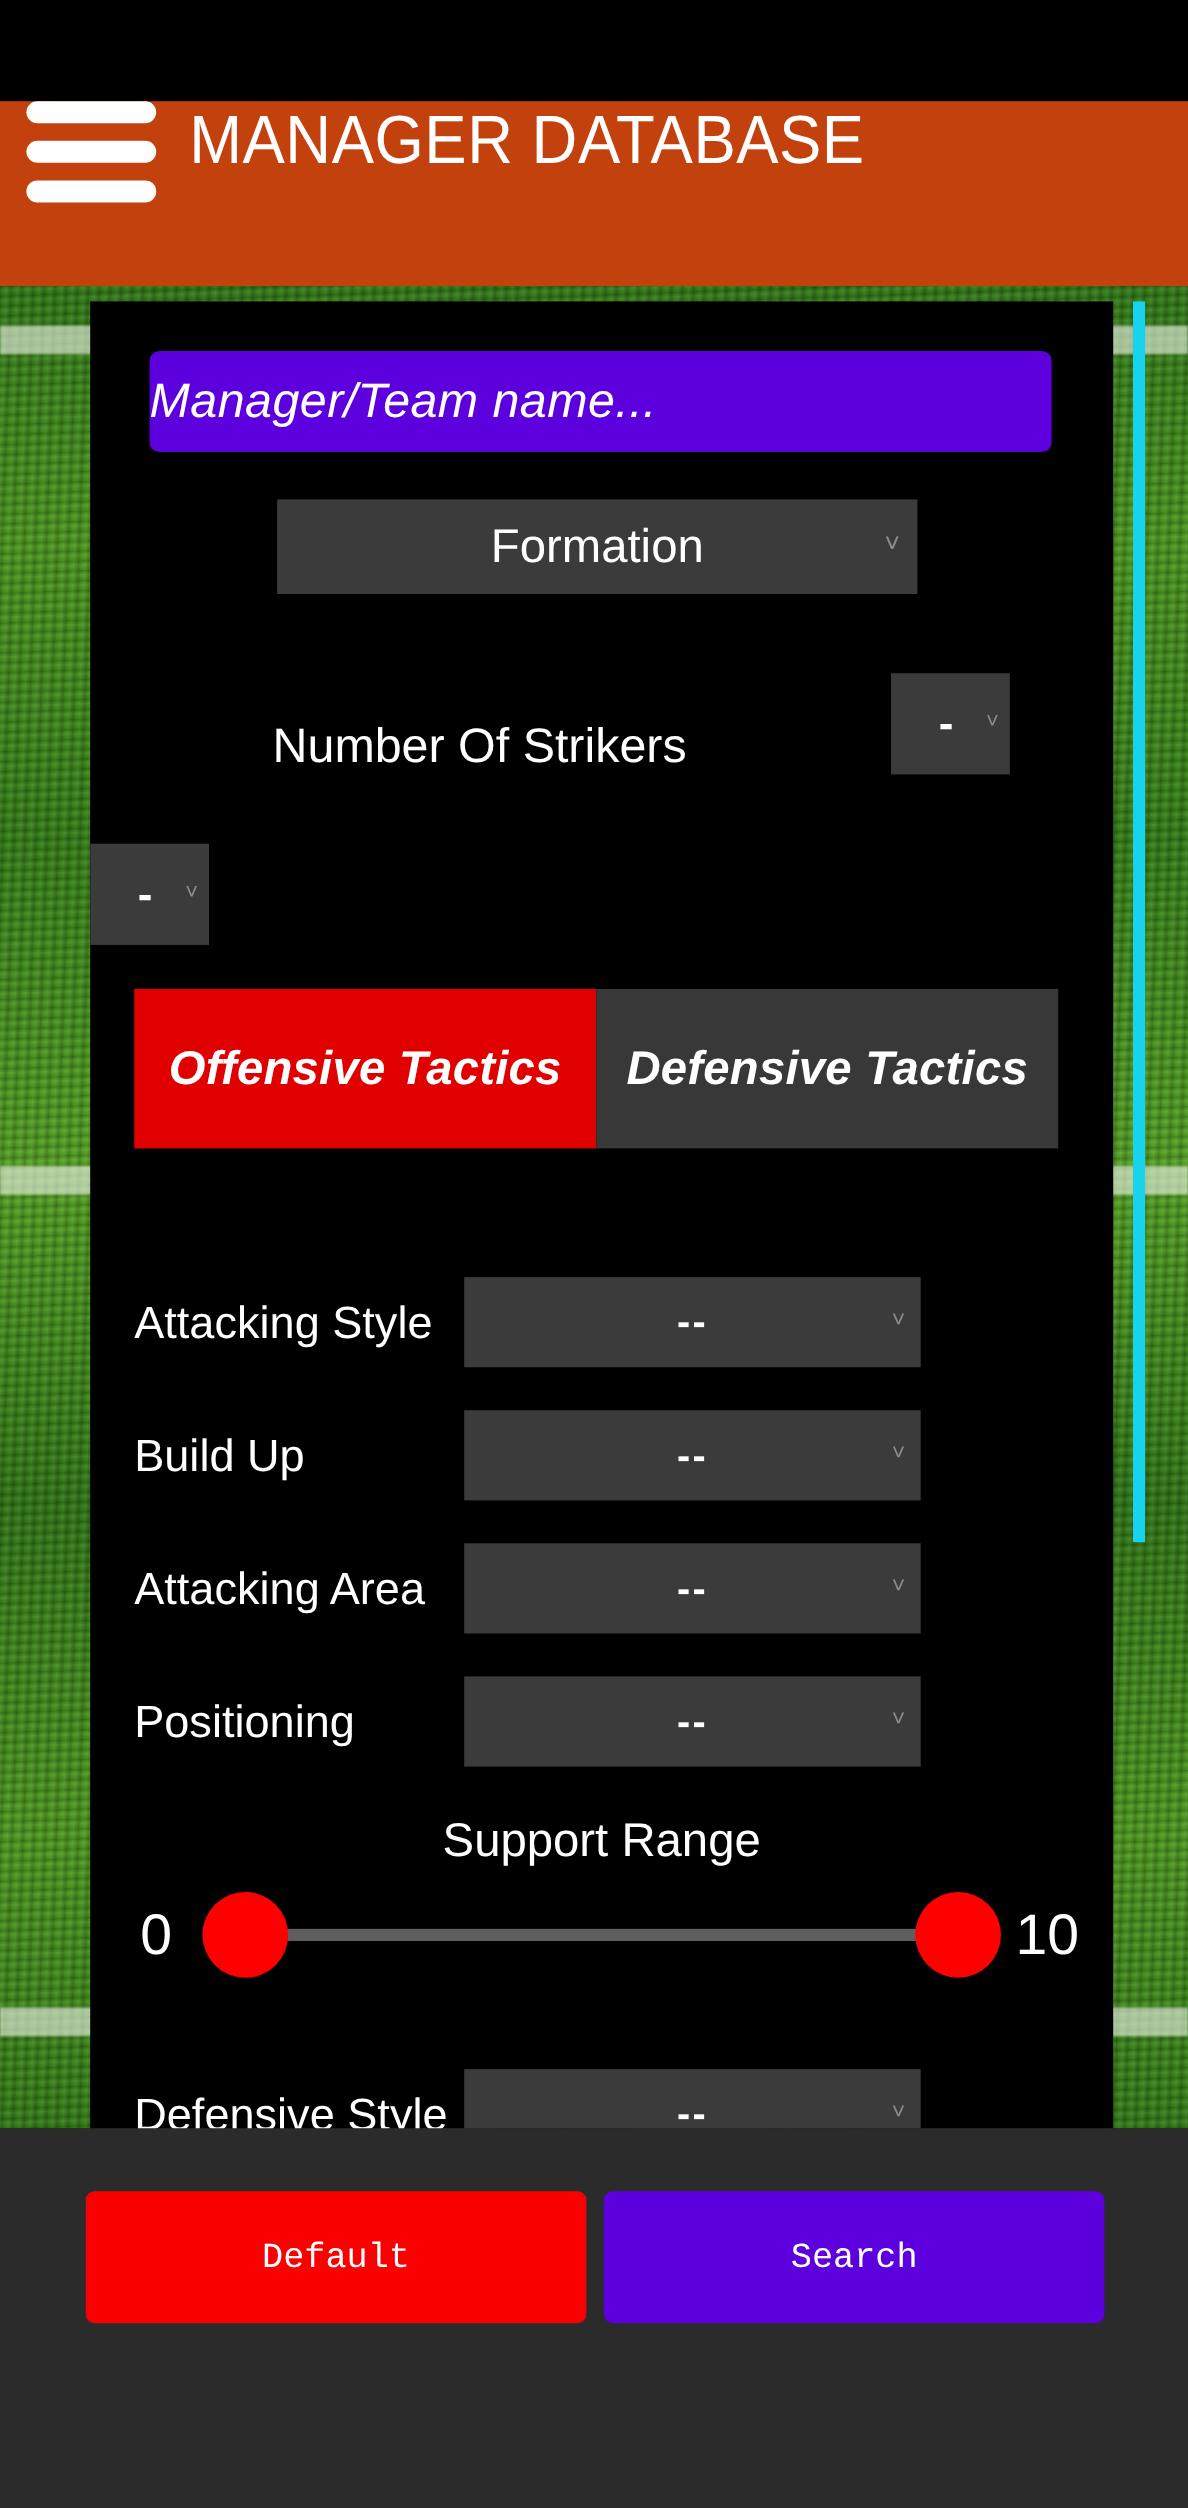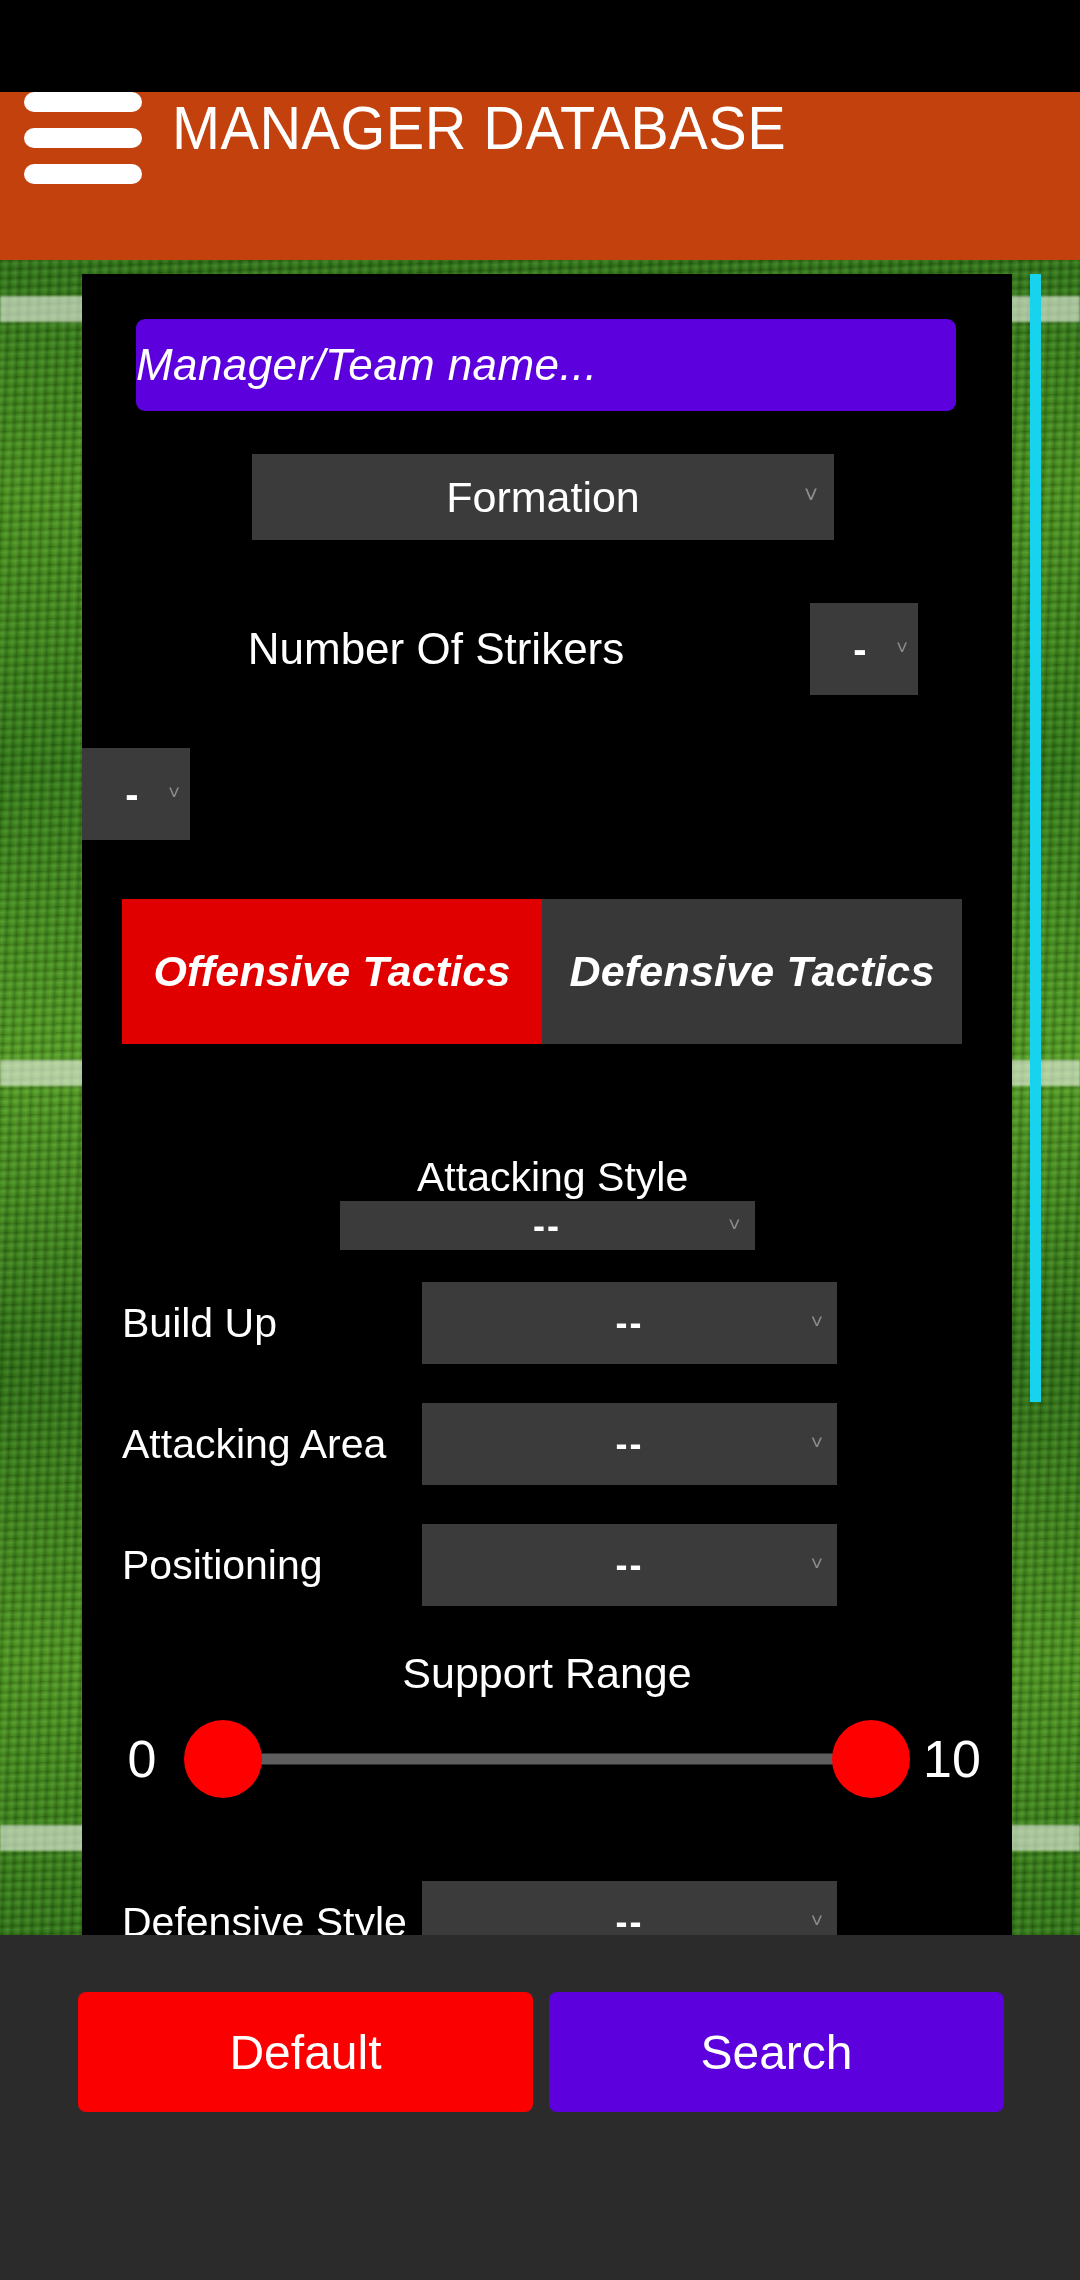--- a/index.html
+++ b/index.html
@@ -169,21 +169,21 @@
     font-size: 24px;
     line-height: 1;
   }
 
   
   .num-row {
     position: absolute;
     left: 0;
     width: 930px;
     display: flex;
-    align-items: center;
+    align-items: flex-end;
   }
   .num-row.r1 { top: 320px; height: 110px; }
   .num-row.r2 { top: 455px; height: 130px; }
 
   .num-label {
     color: #fff;
     font-size: 44px;
     font-weight: 400;
     line-height: 1.14;
     flex: 1;
@@ -353,24 +353,24 @@
     justify-content: space-between;
   }
   .btn {
     width: 455px;
     height: 120px;
     border-radius: 8px;
     display: flex;
     align-items: center;
     justify-content: center;
     color: #fff;
-    font-size: 48px;
+    font-size: 32px;
     cursor: pointer;
     border: none;
-    font-family: Liberation Sans, sans-serif;
+    font-family: Liberation Mono, monospace;
   }
   .btn.default-btn { background: #fb0000; }
   .btn.search-btn { background: #5c00dd; }
 
   .toggle-row {
     position: absolute;
     top: 228px; left: 72px;
     display: flex;
     align-items: center;
   }
@@ -454,21 +454,21 @@
 
       <div class="tabs">
         <div class="tab active">
           <span>Offensive Tactics</span>
         </div>
         <div class="tab inactive">
           <span>Defensive Tactics</span>
         </div>
       </div>
 
-      <div class="attr-row" style="top:880px;flex-direction:column;">
+      <div class="attr-row" style="top:880px;">
         <div class="attr-label">Attacking Style</div>
         <div class="attr-select">
           <span class="val">--</span>
           <span class="chev">˅</span>
         </div>
       </div>
 
       <div class="attr-row" style="top:1001px;">
         <div class="attr-label">Build Up</div>
         <div class="attr-select">

